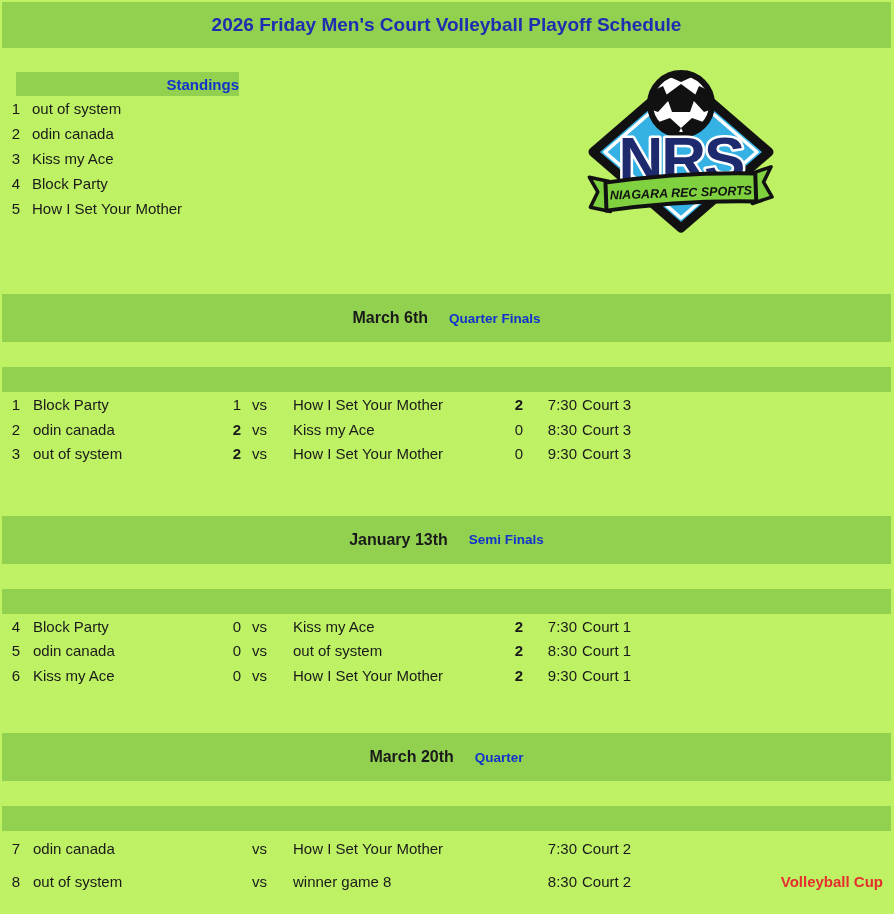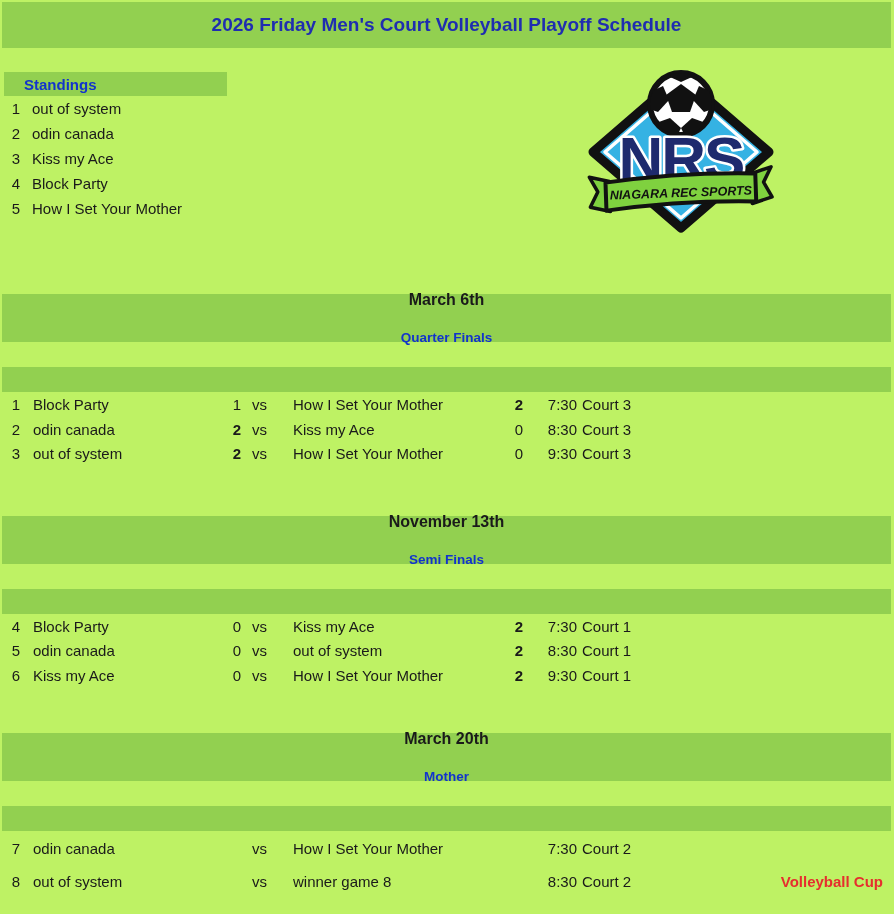--- a/index.html
+++ b/index.html
@@ -12,34 +12,34 @@
   body{font-family:"Liberation Sans",sans-serif;color:var(--text);}
   .sheet{position:relative;width:894px;height:914px;background:#bef264;overflow:hidden;}
 
   
   .title-bar{margin:2px 3px 0 2px;height:46px;background:var(--green);
     display:flex;align-items:center;justify-content:center;}
   .title-bar span{font-size:19px;font-weight:bold;color:var(--title-blue);}
 
   
   .header-area{position:relative;height:244px;}
-  .standings-header{position:absolute;left:4px;top:24px;width:223px;height:24px;
-    background:var(--green);display:flex;align-items:center;justify-content:flex-start;padding-left:20px;}
+  .standings-header{position:absolute;left:16px;top:24px;width:223px;height:24px;
+    background:var(--green);display:flex;align-items:center;justify-content:flex-end;padding-left:20px;}
   .standings-header span{font-size:15px;font-weight:bold;color:var(--accent-blue);}
   .standings-list{position:absolute;left:0;top:48px;width:300px;}
   .standing-row{height:25px;display:flex;align-items:center;font-size:15px;}
   .s-rank{width:20px;text-align:right;margin-right:12px;}
   .logo-wrap{position:absolute;left:586px;top:20px;width:190px;height:165px;}
 
   
   #sections .section:nth-child(1){margin-top:2px;}
   #sections .section:nth-child(2){margin-top:50px;}
   #sections .section:nth-child(3){margin-top:46px;}
   .banner{margin:0 3px 0 2px;height:48px;background:var(--green);
-    display:flex;flex-direction:column;align-items:center;justify-content:center;gap:21px;}
+    display:flex;flex-direction:row;align-items:center;justify-content:center;gap:21px;}
   .banner .date{font-size:16px;font-weight:bold;color:var(--text);}
   .banner .round{font-size:13.5px;font-weight:bold;color:var(--accent-blue);}
   .spacer-bar{margin:25px 3px 0 2px;height:25px;background:var(--green);}
   .game-row{position:relative;height:24.5px;font-size:15px;}
   #sections .section:nth-child(3) .game-row{height:33px;}
   .game-row span{position:absolute;top:50%;transform:translateY(-50%);white-space:nowrap;}
   .g-num{left:0;width:20px;text-align:right;}
   .g-team1{left:33px;}
   .g-score1{left:226px;width:22px;text-align:center;}
   .g-vs{left:252px;}
@@ -168,21 +168,21 @@
     <span class="g-score2">0</span>
     <span class="g-time">9:30</span>
     <span class="g-court">Court 3</span>
     <span class="g-note"></span>
   </div>
 </div>
   </div>
 
   <div class="section">
     <div class="banner">
-      <span class="date">November 13th</span>
+      <span class="date">January 13th</span>
       <span class="round">Semi Finals</span>
     </div>
     <div class="spacer-bar"></div>
     <div class="games">
   <div class="game-row">
     <span class="g-num">4</span>
     <span class="g-team1">Block Party</span>
     <span class="g-score1">0</span>
     <span class="g-vs">vs</span>
     <span class="g-team2">Kiss my Ace</span>
@@ -214,21 +214,21 @@
     <span class="g-time">9:30</span>
     <span class="g-court">Court 1</span>
     <span class="g-note"></span>
   </div>
 </div>
   </div>
 
   <div class="section">
     <div class="banner">
       <span class="date">March 20th</span>
-      <span class="round">Mother</span>
+      <span class="round">Quarter</span>
     </div>
     <div class="spacer-bar"></div>
     <div class="games">
   <div class="game-row">
     <span class="g-num">7</span>
     <span class="g-team1">odin canada</span>
     <span class="g-score1"></span>
     <span class="g-vs">vs</span>
     <span class="g-team2">How I Set Your Mother</span>
     <span class="g-score2"></span>

